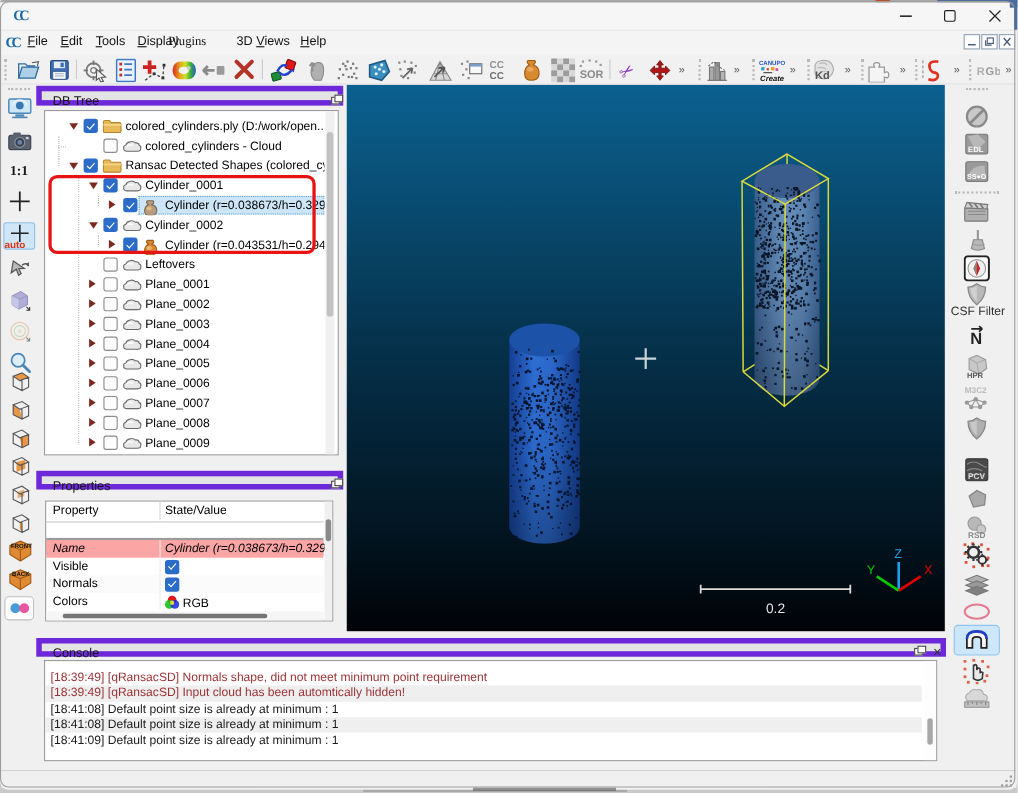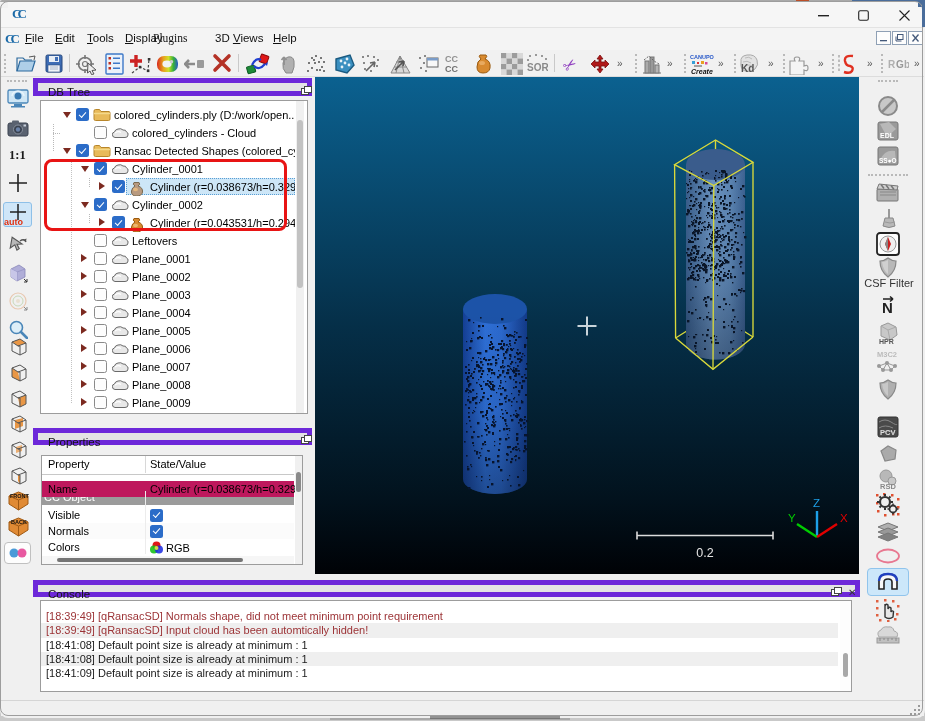--- a/index.html
+++ b/index.html
@@ -655,21 +655,21 @@
 <div class="whitebox" style="left:41px;top:455px;width:262px;height:110px;"></div>
 <div class="prow" style="top:456px;height:18px;">
     <span class="c1" style="top:2px;">Property</span>
     <span class="c2" style="top:2px;">State/Value</span>
   </div>
 <span class="abs" style="left:145px;top:456px;width:1px;height:17px;background:#d8d8d8;"></span>
 <span class="abs" style="left:42px;top:474px;width:252px;height:1px;background:#c8c8c8;"></span>
 <div class="prow" style="top:450px;background:#9b9b9b;margin-top:39px;">
     <span class="c1" style="color:#fff;left:2px;">CC Object</span>
   </div>
-<div class="prow" style="top:481px;background:#be185d;">
+<div class="prow" style="top:491px;background:#fca5a5;font-style:italic;">
     <span class="c1">Name</span>
     <span class="c2">Cylinder (r=0.038673/h=0.329</span>
   </div>
 <div class="prow" style="top:507px;">
     <span class="c1">Visible</span>
     <span class="chk on" style="left:108px;top:1.5px;"></span>
   </div>
 <div class="prow" style="top:523px;background:#fbfbfb;">
     <span class="c1">Normals</span>
     <span class="chk on" style="left:108px;top:1.5px;"></span>

